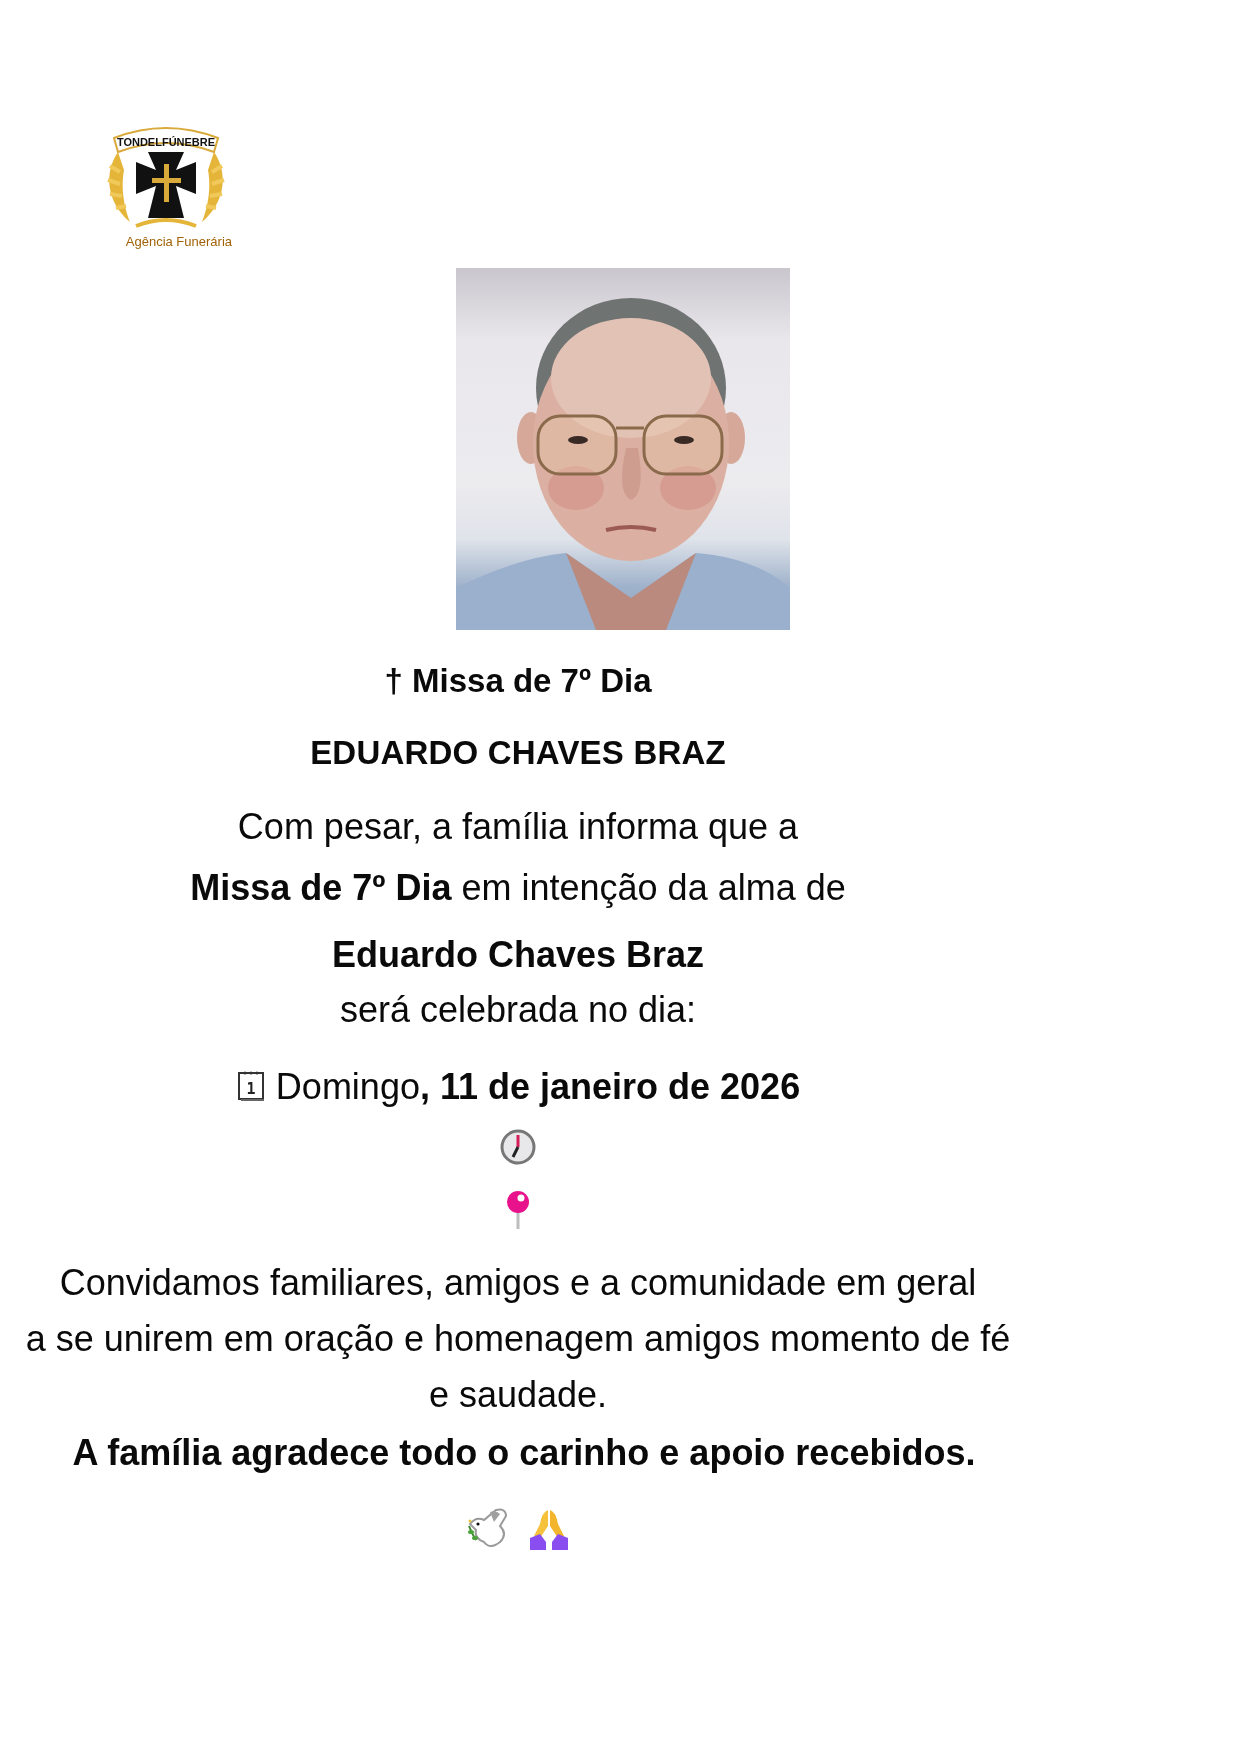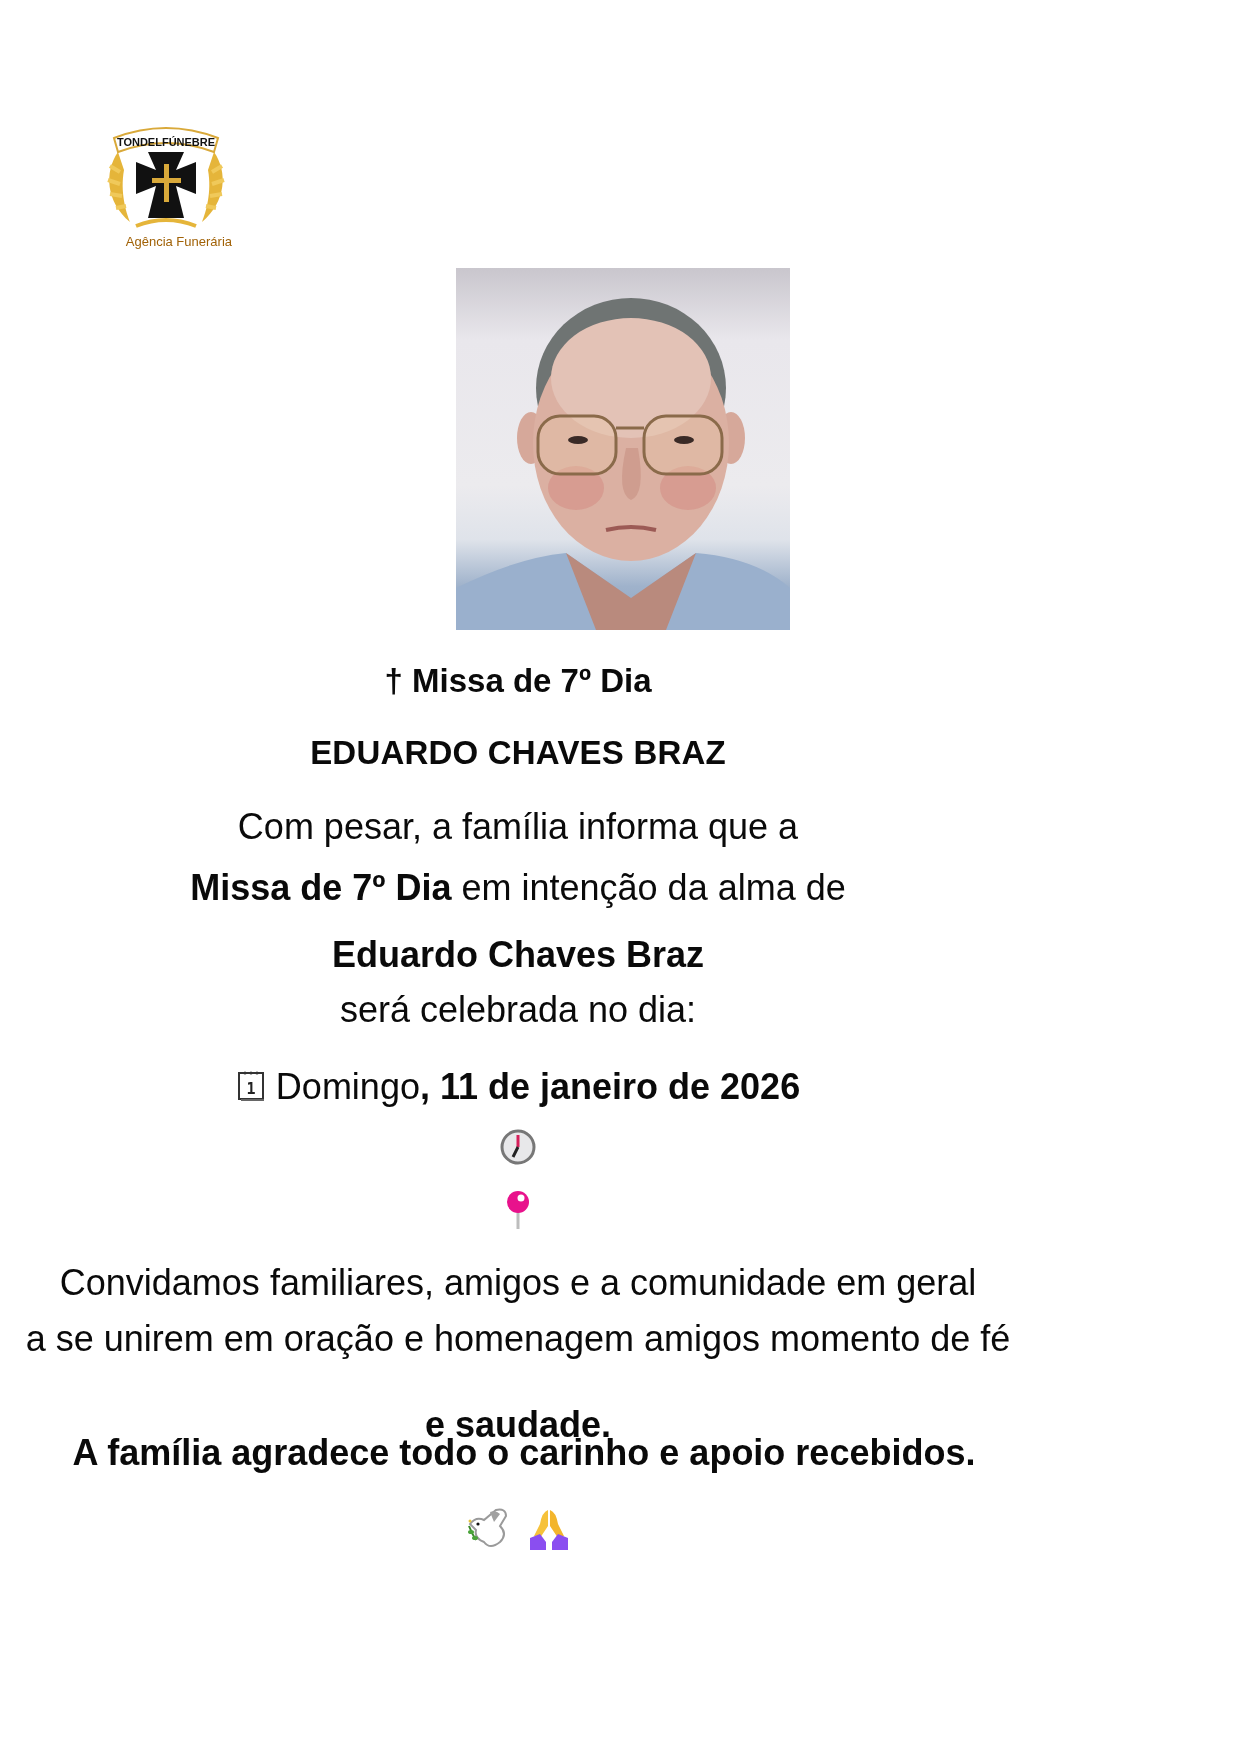--- a/index.html
+++ b/index.html
@@ -121,21 +121,21 @@
     <svg width="30" height="42" viewBox="0 0 30 42">
       <line x1="15" y1="18" x2="15" y2="40" stroke="#bdbdbd" stroke-width="3"></line>
       <circle cx="15" cy="13" r="11" fill="#e8128c"></circle>
       <circle cx="18" cy="9" r="3.5" fill="#fff"></circle>
     </svg>
   </span>
 </div>
 
 <div class="center-line body-text" style="top:1262px;">Convidamos familiares, amigos e a comunidade em geral</div>
 <div class="center-line body-text" style="top:1318px;">a se unirem em oração e homenagem amigos momento de fé</div>
-<div class="center-line body-text" style="top:1404px;font-weight:bold;">e saudade.</div>
+<div class="center-line body-text" style="top:1374px;">e saudade.</div>
 
 <div class="center-line body-bold" style="top:1432px;padding-left:6px;">A família agradece todo o carinho e apoio recebidos.</div>
 
 <div class="center-line" style="top:1508px;">
   <span class="ico" style="margin-right:14px;">
     <svg width="44" height="42" viewBox="0 0 44 42">
       <path d="M4 16 Q10 8 18 12 L30 2 Q40 0 40 8 L34 18 Q42 26 34 34 Q24 42 18 34 Q8 30 10 22 Z" fill="#ffffff" stroke="#9a9a9a" stroke-width="2"></path>
       <path d="M24 4 Q30 2 34 6 L28 14 Z" fill="#a0a0a0"></path>
       <circle cx="12" cy="16" r="1.6" fill="#111"></circle>
       <path d="M3 18 Q6 26 10 32" stroke="#3a8a2a" stroke-width="2" fill="none"></path>

